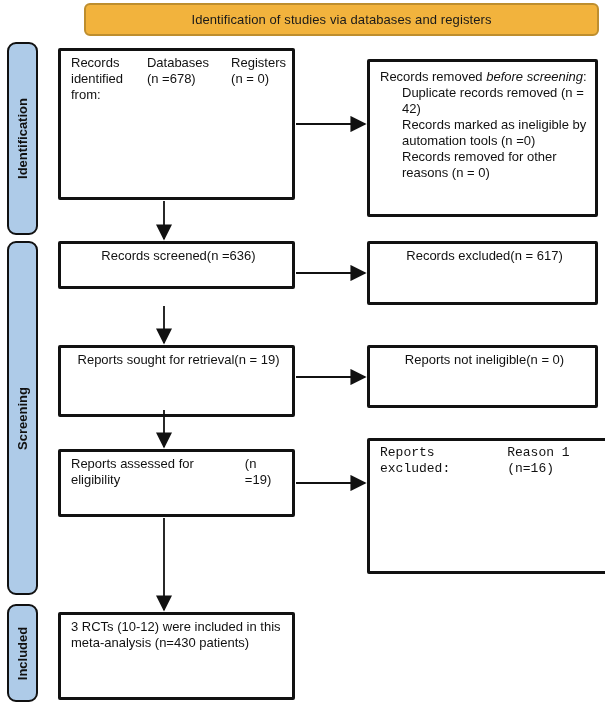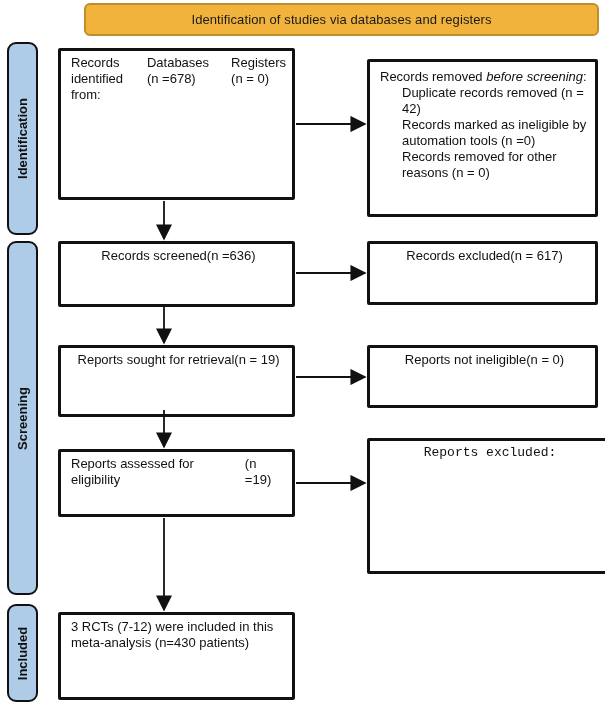--- a/index.html
+++ b/index.html
@@ -81,21 +81,21 @@
   </div>
 
   <div class="box" style="left:58px;top:48px;width:237px;height:152px;">
     <div class="box-inner center">
       <div>Records identified from:</div>
       <div class="indent">Databases (n =678)</div>
       <div class="indent">Registers (n = 0)</div>
     </div>
   </div>
 
-  <div class="box" style="left:58px;top:241px;width:237px;height:66px;">
+  <div class="box" style="left:58px;top:241px;width:237px;height:48px;">
     <div class="box-inner center">
       <div>Records screened</div>
       <div>(n =636)</div>
     </div>
   </div>
 
   <div class="box" style="left:58px;top:345px;width:237px;height:72px;">
     <div class="box-inner center">
       <div>Reports sought for retrieval</div>
       <div>(n = 19)</div>
@@ -104,21 +104,21 @@
 
   <div class="box" style="left:58px;top:449px;width:237px;height:68px;">
     <div class="box-inner center">
       <div>Reports assessed for eligibility</div>
       <div>(n =19)</div>
     </div>
   </div>
 
   <div class="box" style="left:58px;top:612px;width:237px;height:88px;">
     <div class="box-inner center">
-      <div>3 RCTs (7-12) were included in this meta-analysis (n=430 patients)</div>
+      <div>3 RCTs (10-12) were included in this meta-analysis (n=430 patients)</div>
     </div>
   </div>
 
   <div class="box" style="left:367px;top:47px;width:231px;height:158px;margin-top:12px;">
     <div class="box-inner top">
       <div><span>Records removed </span><i>before screening</i><span>:</span></div>
       <div class="indent">Duplicate records removed (n = 42)</div>
       <div class="indent">Records marked as ineligible by automation tools (n =0)</div>
       <div class="indent">Records removed for other reasons (n = 0)</div>
     </div>
@@ -134,20 +134,21 @@
   <div class="box" style="left:367px;top:345px;width:231px;height:63px;">
     <div class="box-inner center">
       <div>Reports not ineligible</div>
       <div>(n = 0)</div>
     </div>
   </div>
 
   <div class="box" style="left:367px;top:438px;width:242px;height:136px;font-family:Liberation Mono, monospace;">
     <div class="box-inner center">
       <div>Reports excluded:</div>
+      <div class="indent">Reason 1 (n=16)</div>
     </div>
   </div>
 
   <svg class="arrows" width="605" height="708" viewBox="0 0 605 708">
     <defs>
       <marker id="ah" viewBox="0 0 10 10" markerWidth="9" markerHeight="9" refX="9" refY="5" orient="auto">
         <path d="M0,0 L10,5 L0,10 z" fill="#111111"></path>
       </marker>
     </defs>
 

